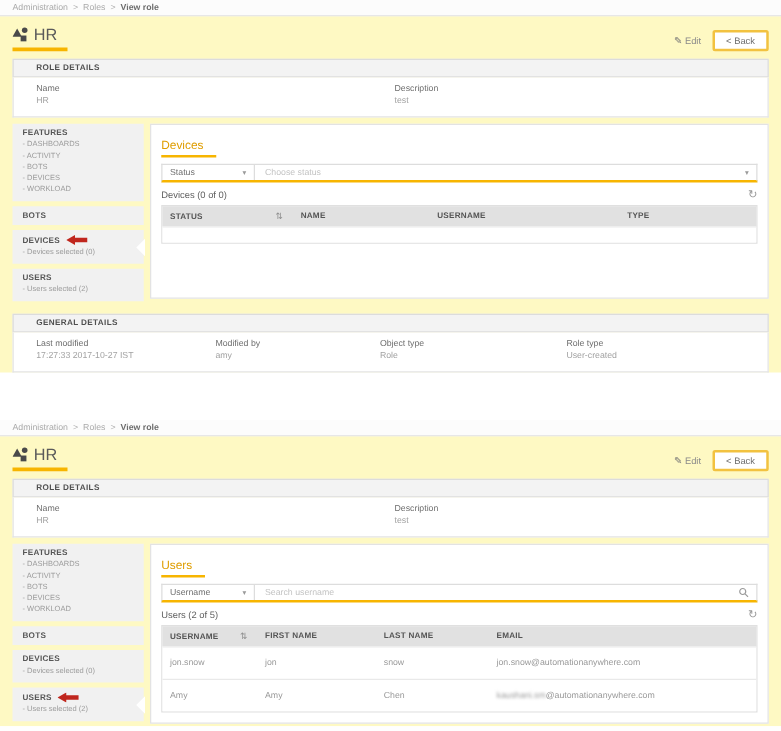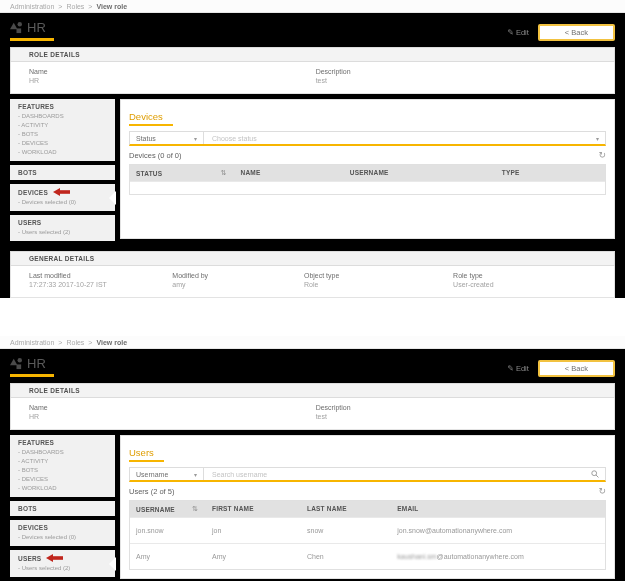--- a/index.html
+++ b/index.html
@@ -1,35 +1,35 @@
 <!DOCTYPE html>
 <html><head>
 <meta charset="utf-8">
 <style>
   * { box-sizing: border-box; margin: 0; padding: 0; }
   body { width: 625px; background: #fff; font-family: "Liberation Sans", sans-serif; }
-  .shot { position: relative; background: #000000; }
+  .shot { position: relative; background: #fef9c3; }
 
   
   .breadcrumb { height: 13px; display: flex; align-items: center; gap: 4px;
     padding-left: 10px; font-size: 7px; color: #a9a9a9; background: #fcfcfc;
     border-bottom: 1px solid #e7e7e7; }
   .crumb-current { color: #6c6c6c; font-weight: bold; }
 
   
   .hdr { display: flex; align-items: flex-start; padding: 7px 10px 0 10px; }
   .page-title { display: flex; align-items: center; gap: 4px;
     border-bottom: 3px solid #f7b500; padding: 0 8px 3px 0; }
   .page-title-text { font-size: 13px; color: #5a5a5a; }
   .role-icon { width: 13px; height: 13px; display: block; }
   .hdr-actions { margin-left: auto; display: flex; align-items: center; gap: 9px; padding-top: 4px; }
   .edit-btn { font-size: 7.5px; color: #8a8a8a; display: flex; align-items: center; gap: 2px; cursor: pointer; }
   .edit-ic { font-size: 8px; color: #777; }
   .back-btn { font-size: 7.5px; color: #6f6f6f; border: 2px solid #f2c240; border-radius: 2px;
-    padding: 2px 25px; background: #fff; cursor: pointer; }
+    padding: 2px 9px; background: #fff; cursor: pointer; }
 
   
   .section-bar { margin: 6px 10px 0; background: #f3f3f3; border: 1px solid #dcdcdc;
     padding: 3px 0 3px 18px; font-size: 6.5px; font-weight: bold; color: #4f4f4f; letter-spacing: .3px; }
   .section-box { margin: 0 10px; border: 1px solid #e3e3e3; border-top: none; background: #fff;
     padding: 6px 0 9px 18px; }
   .role-grid { display: grid; grid-template-columns: 49% 51%; }
   .gd-grid { display: grid; grid-template-columns: 24.5% 22.5% 25.5% 27.5%; }
   .fld-label { font-size: 7px; color: #6e6e6e; margin-bottom: 2px; }
   .fld-value { font-size: 7px; color: #a2a2a2; }

